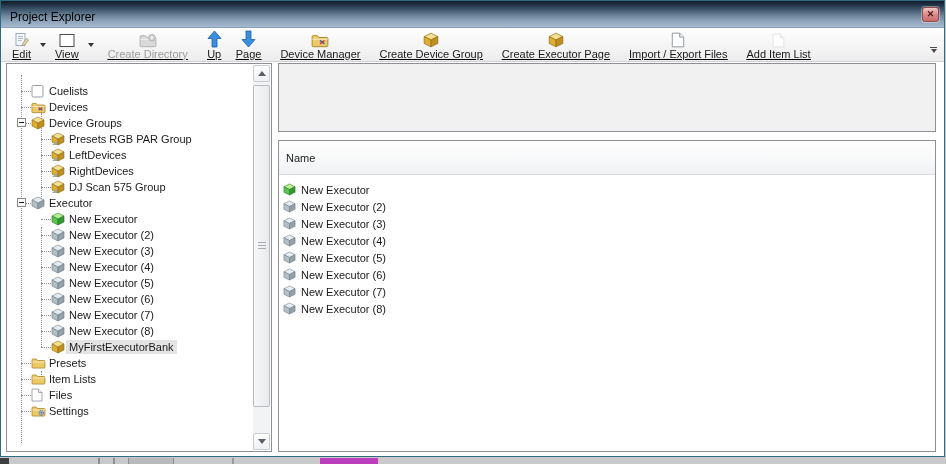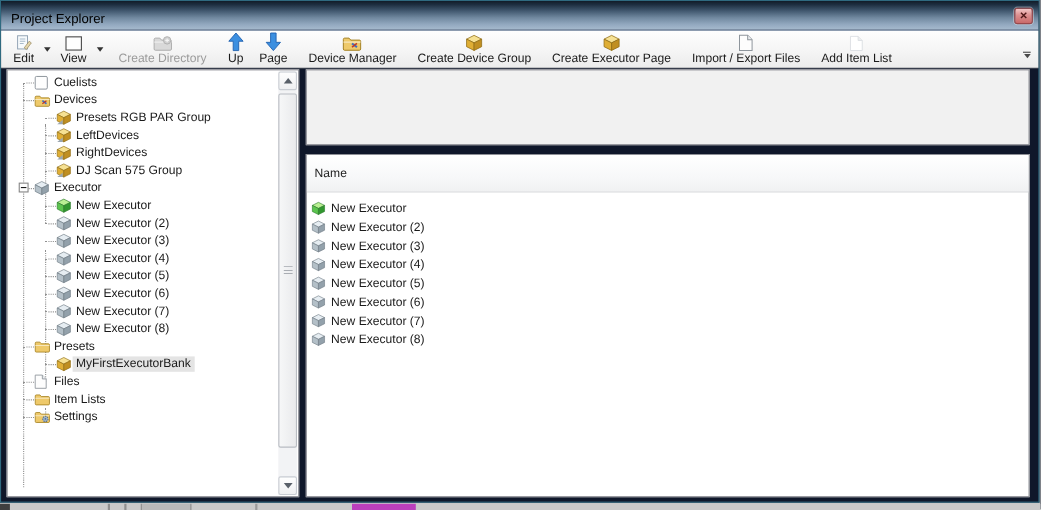--- a/index.html
+++ b/index.html
@@ -1,54 +1,54 @@
 <!DOCTYPE html>
 <html><head>
 <meta charset="utf-8">
 <style>
   * { box-sizing: border-box; margin: 0; padding: 0; }
   html,body { width:946px; height:464px; overflow:hidden; }
   body { position:relative; font-family:"Liberation Sans", sans-serif; background:#c9c9c9; }
 
   
   .window { position:absolute; left:0; top:0; width:945px; height:457px;
-            border:1px solid #2f6a80; background:#0f172a; }
+            border:1px solid #2f6a80; background:#ffffff; }
   .titlebar { position:relative; height:27px;
     background:linear-gradient(180deg,#121d29 0%,#1d2e40 12%,#41586f 34%,#70889f 58%,#93a9c0 82%,#a6bace 100%);
     border-bottom:1px solid #8aa0b8; display:flex; align-items:center; }
   .title-text { color:#000; font-size:12px; padding-left:9px; padding-top:5px; }
   .close-btn { position:absolute; right:5px; top:6px; width:17px; height:15px;
     border:1px solid #99494c; border-radius:3px;
     background:linear-gradient(180deg,#f2c7c7,#dd8f8f 45%,#c96a6a);
     box-shadow:0 0 0 1px rgba(255,255,255,.35);
     color:#4d1717; font-size:9px; font-weight:bold; text-align:center; line-height:13px; cursor:default; }
 
   
   .toolbar { position:relative; height:34px; padding:1px 4px 0 4px;
     background:linear-gradient(180deg,#fefefe,#f5f5f5 55%,#ececec);
-    border-bottom:1px solid #d2d2d2; display:flex; align-items:flex-start; }
+    border-bottom:1px solid #d2d2d2; display:flex; align-items:center;text-decoration:underline; }
   .tb-wrap { display:flex; align-items:center; }
   .tb-btn { display:flex; flex-direction:column; align-items:center; justify-content:center;
             padding:0 7px; font-size:11px; color:#1a1a1a; white-space:nowrap; }
   .tb-btn .tb-icon { height:18px; display:flex; align-items:flex-end; justify-content:center; }
   .tb-btn .tb-label { line-height:13px; }
   .tb-wrap.disabled .tb-btn { color:#9b9b9b; }
   .tb-sep { width:1px; background:#c9c9c9; margin:3px 2px; box-shadow:1px 0 0 #ffffff; }
   .tb-dd { width:10px; height:100%; display:flex; align-items:center; justify-content:center; }
   .tb-dd .tri { display:block; width:0; height:0; border:3px solid transparent; border-top:4px solid #333; margin-top:3px; }
   .tb-overflow { position:absolute; right:4px; bottom:3px; width:13px; height:14px;
     display:flex; flex-direction:column; align-items:center; justify-content:center; }
   .tb-overflow .bar { width:7px; height:1px; background:#4a4a4a; margin-bottom:1px; }
   .tb-overflow .tri { width:0; height:0; border:3px solid transparent; border-top:4px solid #4a4a4a; }
 
   
   .tree-panel { position:absolute; left:5px; top:62px; width:266px; height:389px;
                 background:#fff; border:1px solid #8e9097; }
   .tree-content { position:absolute; left:1px; top:1px; right:18px; bottom:1px; overflow:hidden; }
-  .tree-rows { padding-top:2px; position:relative; }
+  .tree-rows { padding-top:2px; position:relative;margin-top:16px; }
   .trow { height:16px; display:flex; align-items:center; position:relative;
           font-size:11px; color:#1a1a1a; white-space:nowrap; }
   .trow .stub { position:absolute; top:8px; height:0; border-top:1px dotted #909090; }
   .trow.l0 .stub { left:13px; width:10px; }
   .trow.l1 .stub { left:33px; width:10px; }
   .trow.has-exp .stub { left:18px; width:5px; }
   .trow.l0 .ticon { margin-left:23px; }
   .trow.l1 .ticon { margin-left:43px; }
   .ticon { width:15px; height:14px; display:inline-flex; align-items:center; flex-shrink:0; }
   .tlabel { padding:0 3px; line-height:14px; }
@@ -267,75 +267,89 @@
             <span class="ticon">
               <svg width="16" height="13" viewBox="0 0 16 13">
                 <path d="M1,3.2 C1,2.6 1.4,2.2 2,2.2 L5.6,2.2 L7,3.8 L14,3.8 C14.6,3.8 15,4.2 15,4.8 L15,11 C15,11.6 14.6,12 14,12 L2,12 C1.4,12 1,11.6 1,11 Z" fill="#eec96a" stroke="#a37f1e" stroke-width="0.8"></path>
                 <path d="M1,5.4 L15,5.4" stroke="rgba(255,255,255,0.55)" stroke-width="1"></path>
                 <line x1="8" y1="6.5" x2="12" y2="9.5" stroke="#3f6fc4" stroke-width="1.6"></line>
                 <line x1="12" y1="6.5" x2="8" y2="9.5" stroke="#c0392b" stroke-width="1.2"></line>
               </svg>
             </span>
             <span class="tlabel">Devices</span>
           </div>
-          <div class="trow l1">
-            <span class="stub"></span>
-            <span class="ticon">
-              <svg width="14" height="14" viewBox="0 0 14 14">
-                <polygon points="7,1 13,4 7,7 1,4" fill="#f6e193" stroke="#8f6c14" stroke-width="0.6"></polygon>
-                <polygon points="1,4 7,7 7,13 1,10" fill="#dfae35" stroke="#8f6c14" stroke-width="0.6"></polygon>
-                <polygon points="7,7 13,4 13,10 7,13" fill="#c08f22" stroke="#8f6c14" stroke-width="0.6"></polygon>
-                <polygon points="1,13 6,9 6,13" fill="#9aa6b0"></polygon>
-              </svg>
-            </span>
-            <span class="tlabel">Presets RGB PAR Group</span>
-          </div>
-          <div class="trow l1">
-            <span class="stub"></span>
-            <span class="ticon">
-              <svg width="14" height="14" viewBox="0 0 14 14">
-                <polygon points="7,1 13,4 7,7 1,4" fill="#f6e193" stroke="#8f6c14" stroke-width="0.6"></polygon>
-                <polygon points="1,4 7,7 7,13 1,10" fill="#dfae35" stroke="#8f6c14" stroke-width="0.6"></polygon>
-                <polygon points="7,7 13,4 13,10 7,13" fill="#c08f22" stroke="#8f6c14" stroke-width="0.6"></polygon>
-                <polygon points="1,13 6,9 6,13" fill="#9aa6b0"></polygon>
-              </svg>
-            </span>
-            <span class="tlabel">LeftDevices</span>
-          </div>
-          <div class="trow l1">
-            <span class="stub"></span>
-            <span class="ticon">
-              <svg width="14" height="14" viewBox="0 0 14 14">
-                <polygon points="7,1 13,4 7,7 1,4" fill="#f6e193" stroke="#8f6c14" stroke-width="0.6"></polygon>
-                <polygon points="1,4 7,7 7,13 1,10" fill="#dfae35" stroke="#8f6c14" stroke-width="0.6"></polygon>
-                <polygon points="7,7 13,4 13,10 7,13" fill="#c08f22" stroke="#8f6c14" stroke-width="0.6"></polygon>
-                <polygon points="1,13 6,9 6,13" fill="#9aa6b0"></polygon>
-              </svg>
-            </span>
-            <span class="tlabel">RightDevices</span>
-          </div>
-          <div class="trow l1">
-            <span class="stub"></span>
-            <span class="ticon">
-              <svg width="14" height="14" viewBox="0 0 14 14">
-                <polygon points="7,1 13,4 7,7 1,4" fill="#f6e193" stroke="#8f6c14" stroke-width="0.6"></polygon>
-                <polygon points="1,4 7,7 7,13 1,10" fill="#dfae35" stroke="#8f6c14" stroke-width="0.6"></polygon>
-                <polygon points="7,7 13,4 13,10 7,13" fill="#c08f22" stroke="#8f6c14" stroke-width="0.6"></polygon>
-                <polygon points="1,13 6,9 6,13" fill="#9aa6b0"></polygon>
-              </svg>
-            </span>
-            <span class="tlabel">DJ Scan 575 Group</span>
-          </div>
           <div class="trow l0 has-exp">
             <span class="expander">
               <i class="minus"></i>
             </span>
             <span class="stub"></span>
             <span class="ticon">
               <svg width="14" height="14" viewBox="0 0 14 14">
+                <polygon points="7,1 13,4 7,7 1,4" fill="#f6e193" stroke="#8f6c14" stroke-width="0.6"></polygon>
+                <polygon points="1,4 7,7 7,13 1,10" fill="#dfae35" stroke="#8f6c14" stroke-width="0.6"></polygon>
+                <polygon points="7,7 13,4 13,10 7,13" fill="#c08f22" stroke="#8f6c14" stroke-width="0.6"></polygon>
+              </svg>
+            </span>
+            <span class="tlabel">Device Groups</span>
+          </div>
+          <div class="trow l1">
+            <span class="stub"></span>
+            <span class="ticon">
+              <svg width="14" height="14" viewBox="0 0 14 14">
+                <polygon points="7,1 13,4 7,7 1,4" fill="#f6e193" stroke="#8f6c14" stroke-width="0.6"></polygon>
+                <polygon points="1,4 7,7 7,13 1,10" fill="#dfae35" stroke="#8f6c14" stroke-width="0.6"></polygon>
+                <polygon points="7,7 13,4 13,10 7,13" fill="#c08f22" stroke="#8f6c14" stroke-width="0.6"></polygon>
+                <polygon points="1,13 6,9 6,13" fill="#9aa6b0"></polygon>
+              </svg>
+            </span>
+            <span class="tlabel">Presets RGB PAR Group</span>
+          </div>
+          <div class="trow l1">
+            <span class="stub"></span>
+            <span class="ticon">
+              <svg width="14" height="14" viewBox="0 0 14 14">
+                <polygon points="7,1 13,4 7,7 1,4" fill="#f6e193" stroke="#8f6c14" stroke-width="0.6"></polygon>
+                <polygon points="1,4 7,7 7,13 1,10" fill="#dfae35" stroke="#8f6c14" stroke-width="0.6"></polygon>
+                <polygon points="7,7 13,4 13,10 7,13" fill="#c08f22" stroke="#8f6c14" stroke-width="0.6"></polygon>
+                <polygon points="1,13 6,9 6,13" fill="#9aa6b0"></polygon>
+              </svg>
+            </span>
+            <span class="tlabel">LeftDevices</span>
+          </div>
+          <div class="trow l1">
+            <span class="stub"></span>
+            <span class="ticon">
+              <svg width="14" height="14" viewBox="0 0 14 14">
+                <polygon points="7,1 13,4 7,7 1,4" fill="#f6e193" stroke="#8f6c14" stroke-width="0.6"></polygon>
+                <polygon points="1,4 7,7 7,13 1,10" fill="#dfae35" stroke="#8f6c14" stroke-width="0.6"></polygon>
+                <polygon points="7,7 13,4 13,10 7,13" fill="#c08f22" stroke="#8f6c14" stroke-width="0.6"></polygon>
+                <polygon points="1,13 6,9 6,13" fill="#9aa6b0"></polygon>
+              </svg>
+            </span>
+            <span class="tlabel">RightDevices</span>
+          </div>
+          <div class="trow l1">
+            <span class="stub"></span>
+            <span class="ticon">
+              <svg width="14" height="14" viewBox="0 0 14 14">
+                <polygon points="7,1 13,4 7,7 1,4" fill="#f6e193" stroke="#8f6c14" stroke-width="0.6"></polygon>
+                <polygon points="1,4 7,7 7,13 1,10" fill="#dfae35" stroke="#8f6c14" stroke-width="0.6"></polygon>
+                <polygon points="7,7 13,4 13,10 7,13" fill="#c08f22" stroke="#8f6c14" stroke-width="0.6"></polygon>
+                <polygon points="1,13 6,9 6,13" fill="#9aa6b0"></polygon>
+              </svg>
+            </span>
+            <span class="tlabel">DJ Scan 575 Group</span>
+          </div>
+          <div class="trow l0 has-exp">
+            <span class="expander">
+              <i class="minus"></i>
+            </span>
+            <span class="stub"></span>
+            <span class="ticon">
+              <svg width="14" height="14" viewBox="0 0 14 14">
                 <polygon points="7,1 13,4 7,7 1,4" fill="#e6edf2" stroke="#6e7a84" stroke-width="0.6"></polygon>
                 <polygon points="1,4 7,7 7,13 1,10" fill="#b4c0c8" stroke="#6e7a84" stroke-width="0.6"></polygon>
                 <polygon points="7,7 13,4 13,10 7,13" fill="#93a1ab" stroke="#6e7a84" stroke-width="0.6"></polygon>
               </svg>
             </span>
             <span class="tlabel">Executor</span>
           </div>
           <div class="trow l1">
             <span class="stub"></span>
             <span class="ticon">
@@ -417,60 +431,60 @@
             <span class="stub"></span>
             <span class="ticon">
               <svg width="14" height="14" viewBox="0 0 14 14">
                 <polygon points="7,1 13,4 7,7 1,4" fill="#e6edf2" stroke="#6e7a84" stroke-width="0.6"></polygon>
                 <polygon points="1,4 7,7 7,13 1,10" fill="#b4c0c8" stroke="#6e7a84" stroke-width="0.6"></polygon>
                 <polygon points="7,7 13,4 13,10 7,13" fill="#93a1ab" stroke="#6e7a84" stroke-width="0.6"></polygon>
               </svg>
             </span>
             <span class="tlabel">New Executor (8)</span>
           </div>
+          <div class="trow l1 selected">
+            <span class="stub"></span>
+            <span class="ticon">
+              <svg width="14" height="14" viewBox="0 0 14 14">
+                <polygon points="7,1 13,4 7,7 1,4" fill="#f6e193" stroke="#8f6c14" stroke-width="0.6"></polygon>
+                <polygon points="1,4 7,7 7,13 1,10" fill="#dfae35" stroke="#8f6c14" stroke-width="0.6"></polygon>
+                <polygon points="7,7 13,4 13,10 7,13" fill="#c08f22" stroke="#8f6c14" stroke-width="0.6"></polygon>
+              </svg>
+            </span>
+            <span class="tlabel">MyFirstExecutorBank</span>
+          </div>
           <div class="trow l0">
             <span class="stub"></span>
             <span class="ticon">
               <svg width="15" height="12" viewBox="0 0 16 13">
                 <path d="M1,3.2 C1,2.6 1.4,2.2 2,2.2 L5.6,2.2 L7,3.8 L14,3.8 C14.6,3.8 15,4.2 15,4.8 L15,11 C15,11.6 14.6,12 14,12 L2,12 C1.4,12 1,11.6 1,11 Z" fill="#eec96a" stroke="#a37f1e" stroke-width="0.8"></path>
                 <path d="M1,5.4 L15,5.4" stroke="rgba(255,255,255,0.55)" stroke-width="1"></path>
               </svg>
             </span>
             <span class="tlabel">Presets</span>
           </div>
-          <div class="trow l1 selected">
-            <span class="stub"></span>
-            <span class="ticon">
-              <svg width="14" height="14" viewBox="0 0 14 14">
-                <polygon points="7,1 13,4 7,7 1,4" fill="#f6e193" stroke="#8f6c14" stroke-width="0.6"></polygon>
-                <polygon points="1,4 7,7 7,13 1,10" fill="#dfae35" stroke="#8f6c14" stroke-width="0.6"></polygon>
-                <polygon points="7,7 13,4 13,10 7,13" fill="#c08f22" stroke="#8f6c14" stroke-width="0.6"></polygon>
-              </svg>
-            </span>
-            <span class="tlabel">MyFirstExecutorBank</span>
+          <div class="trow l0">
+            <span class="stub"></span>
+            <span class="ticon">
+              <svg width="15" height="12" viewBox="0 0 16 13">
+                <path d="M1,3.2 C1,2.6 1.4,2.2 2,2.2 L5.6,2.2 L7,3.8 L14,3.8 C14.6,3.8 15,4.2 15,4.8 L15,11 C15,11.6 14.6,12 14,12 L2,12 C1.4,12 1,11.6 1,11 Z" fill="#eec96a" stroke="#a37f1e" stroke-width="0.8"></path>
+                <path d="M1,5.4 L15,5.4" stroke="rgba(255,255,255,0.55)" stroke-width="1"></path>
+              </svg>
+            </span>
+            <span class="tlabel">Item Lists</span>
           </div>
           <div class="trow l0">
             <span class="stub"></span>
             <span class="ticon">
               <svg width="12" height="14" viewBox="0 0 12 14">
                 <path d="M1,1 L7.5,1 L11,4.5 L11,13 L1,13 Z" fill="#fdfdfd" stroke="#8e959c" stroke-width="0.8"></path>
                 <path d="M7.5,1 L7.5,4.5 L11,4.5" fill="#eceef0" stroke="#8e959c" stroke-width="0.8"></path>
               </svg>
             </span>
             <span class="tlabel">Files</span>
-          </div>
-          <div class="trow l0">
-            <span class="stub"></span>
-            <span class="ticon">
-              <svg width="15" height="12" viewBox="0 0 16 13">
-                <path d="M1,3.2 C1,2.6 1.4,2.2 2,2.2 L5.6,2.2 L7,3.8 L14,3.8 C14.6,3.8 15,4.2 15,4.8 L15,11 C15,11.6 14.6,12 14,12 L2,12 C1.4,12 1,11.6 1,11 Z" fill="#eec96a" stroke="#a37f1e" stroke-width="0.8"></path>
-                <path d="M1,5.4 L15,5.4" stroke="rgba(255,255,255,0.55)" stroke-width="1"></path>
-              </svg>
-            </span>
-            <span class="tlabel">Item Lists</span>
           </div>
           <div class="trow l0">
             <span class="stub"></span>
             <span class="ticon">
               <svg width="15" height="12" viewBox="0 0 16 13">
                 <path d="M1,3.2 C1,2.6 1.4,2.2 2,2.2 L5.6,2.2 L7,3.8 L14,3.8 C14.6,3.8 15,4.2 15,4.8 L15,11 C15,11.6 14.6,12 14,12 L2,12 C1.4,12 1,11.6 1,11 Z" fill="#eec96a" stroke="#a37f1e" stroke-width="0.8"></path>
                 <path d="M1,5.4 L15,5.4" stroke="rgba(255,255,255,0.55)" stroke-width="1"></path>
                 <circle cx="11" cy="8.5" r="2.6" fill="#9db3cc" stroke="#55708e" stroke-width="1" stroke-dasharray="1.4 0.9"></circle>
                 <circle cx="11" cy="8.5" r="0.8" fill="#55708e"></circle>
               </svg>

